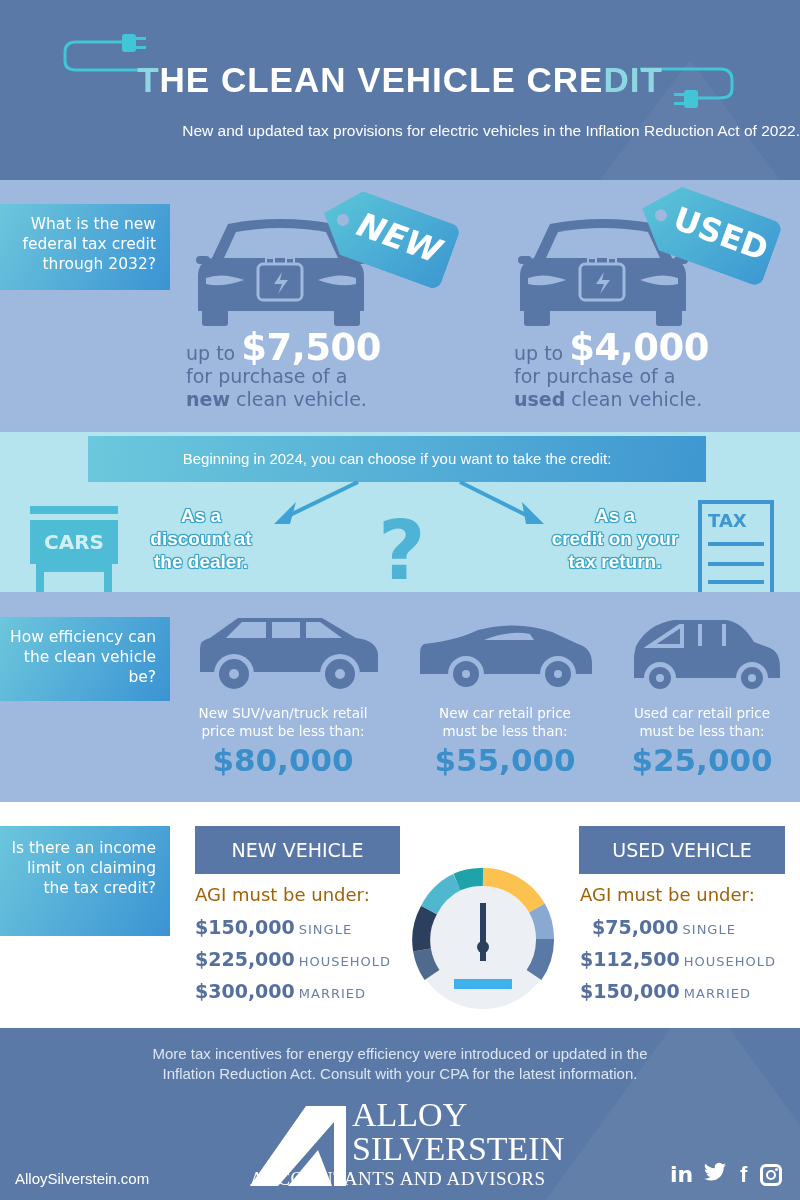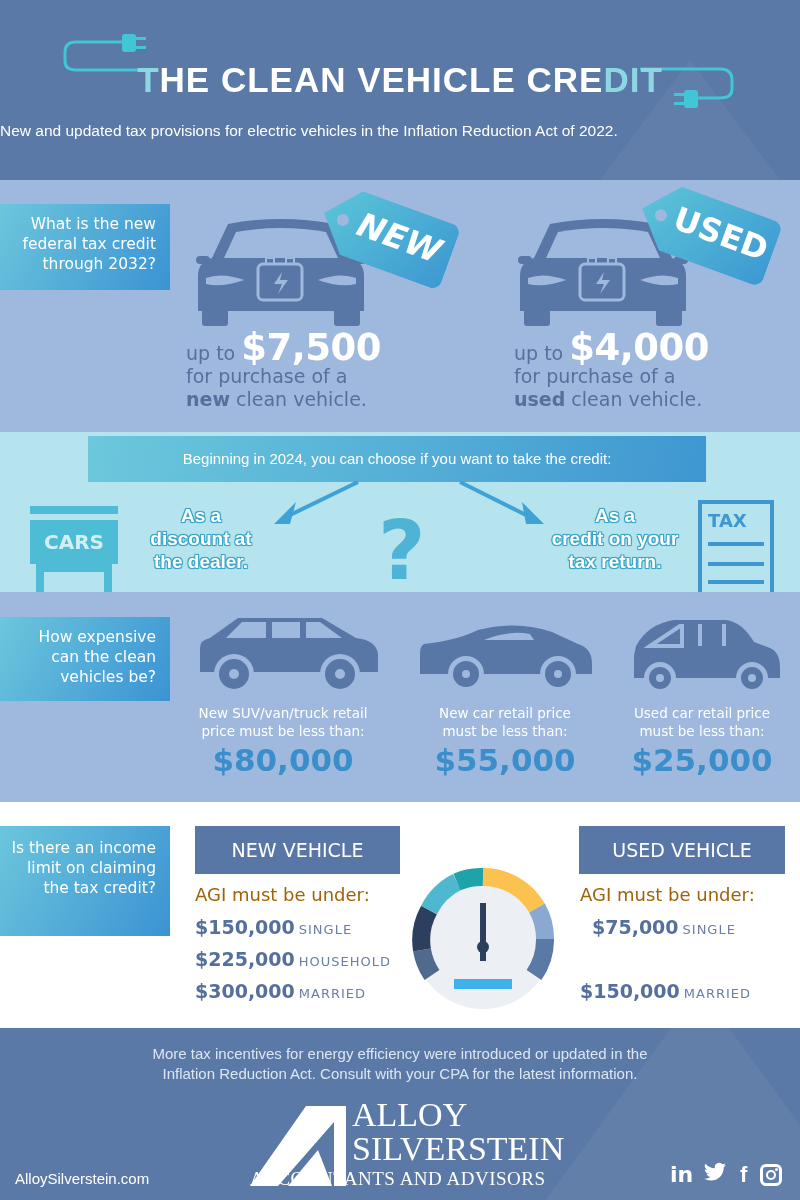--- a/index.html
+++ b/index.html
@@ -4,21 +4,21 @@
 <style>
 *{margin:0;padding:0;box-sizing:border-box;}
 body{width:800px;height:1200px;overflow:hidden;font-family:"DejaVu Sans","Liberation Sans",sans-serif;background:#5a79a6;}
 .page{position:relative;width:800px;height:1200px;}
 .abs{position:absolute;}
 
 .hdr{left:0;top:0;width:800px;height:180px;background:#5a79a6;overflow:hidden;}
 .hdr-tri{position:absolute;right:-40px;top:60px;width:0;height:0;border-left:150px solid transparent;border-right:150px solid transparent;border-bottom:200px solid rgba(255,255,255,0.04);}
 .title{position:absolute;left:0;width:800px;top:60px;text-align:center;font-family:"Liberation Sans",sans-serif;font-weight:bold;font-size:35px;letter-spacing:1px;color:#ffffff;}
 .title .cy{color:#8fd6e3;}
-.subtitle{position:absolute;left:0;width:800px;top:122px;text-align:left;font-family:"Liberation Sans",sans-serif;font-size:15.5px;color:#ffffff;}
+.subtitle{position:absolute;left:0;width:800px;top:122px;text-align:right;font-family:"Liberation Sans",sans-serif;font-size:15.5px;color:#ffffff;}
 
 .s1{left:0;top:180px;width:800px;height:252px;background:#9fb8de;}
 .qbox{position:absolute;left:0;width:170px;background:linear-gradient(120deg,#6cc6dc 0%,#3b93d3 100%);color:#fff;font-size:15.5px;line-height:20px;text-align:right;padding:10px 14px 10px 8px;}
 .credit-line{position:absolute;font-family:"DejaVu Sans",sans-serif;color:#56709d;font-size:19px;line-height:23px;}
 .credit-line .big{color:#fff;font-weight:bold;font-size:37px;letter-spacing:-0.5px;}
 .credit-line b{color:#56709d;}
 
 .s2{left:0;top:432px;width:800px;height:160px;background:#b5e4ef;}
 .banner{position:absolute;left:88px;top:4px;width:618px;height:46px;background:linear-gradient(100deg,#6cc8dc 0%,#3f97d1 100%);color:#fff;font-family:"Liberation Sans",sans-serif;font-size:15px;text-align:center;line-height:46px;}
 .opt{position:absolute;color:#fff;font-family:"Liberation Sans",sans-serif;font-weight:bold;font-size:19px;line-height:23px;text-align:center;text-shadow:0 0 2px #3aa7c9,0 0 2px #3aa7c9,1px 1px 0 #3aa7c9,-1px -1px 0 #3aa7c9,1px -1px 0 #3aa7c9,-1px 1px 0 #3aa7c9;}
@@ -141,21 +141,21 @@
     </div>
     <div class="abs" style="left:698px;top:68px;width:76px;height:92px;border:4px solid #3f97d1;border-bottom:none;">
       <div class="abs" style="left:6px;top:6px;color:#3f97d1;font-weight:bold;font-size:18px;">TAX</div>
       <div class="abs" style="left:6px;top:38px;width:56px;height:4px;background:#3f97d1;"></div>
       <div class="abs" style="left:6px;top:58px;width:56px;height:4px;background:#3f97d1;"></div>
       <div class="abs" style="left:6px;top:76px;width:56px;height:4px;background:#3f97d1;"></div>
     </div>
   </div>
 
   <div class="abs s3">
-    <div class="qbox" style="top:25px;height:84px;">How expensive can the clean vehicles be?</div>
+    <div class="qbox" style="top:25px;height:84px;">How efficiency can the clean vehicle be?</div>
 
     <svg class="abs" style="left:196px;top:22px" width="184" height="80">
       <path d="M14 24 L42 4 H126 L160 24 Q180 26 182 40 V58 H4 V34 Q4 26 14 24 Z" fill="#5877a6"></path>
       <path d="M30 24 L46 8 H70 V24 Z M76 8 H104 V24 H76 Z M110 8 H124 L146 24 H110 Z" fill="#9fb8de"></path>
       <circle cx="38" cy="60" r="20" fill="#9fb8de"></circle>
         <circle cx="38" cy="60" r="15" fill="#5877a6"></circle>
         <circle cx="38" cy="60" r="5" fill="#9fb8de"></circle>
       <circle cx="144" cy="60" r="20" fill="#9fb8de"></circle>
         <circle cx="144" cy="60" r="15" fill="#5877a6"></circle>
         <circle cx="144" cy="60" r="5" fill="#9fb8de"></circle>
@@ -220,20 +220,21 @@
         <path d="M133 71 A62 62 0 0 1 122 107" stroke="#5a79a6"></path>
       </g>
       <rect x="68" y="35" width="6" height="58" fill="#2d3f5e"></rect>
       <circle cx="71" cy="79" r="6" fill="#2d3f5e"></circle>
       <rect x="42" y="111" width="58" height="10" fill="#3fb2ee"></rect>
     </svg>
 
     <div class="vhead" style="left:579px;top:24px;width:206px;">USED VEHICLE</div>
     <div class="agi" style="left:580px;top:82px;">AGI must be under:</div>
     <div class="agirow" style="left:592px;top:114px;"><span>$75,000</span><span class="lbl">SINGLE</span></div>
+    <div class="agirow" style="left:580px;top:146px;"><span>$112,500</span><span class="lbl">HOUSEHOLD</span></div>
     <div class="agirow" style="left:580px;top:178px;"><span>$150,000</span><span class="lbl">MARRIED</span></div>
   </div>
 
   <div class="abs ftr">
     <div class="abs" style="right:-60px;top:-40px;width:0;height:0;border-left:160px solid transparent;border-right:160px solid transparent;border-bottom:220px solid rgba(255,255,255,0.05);"></div>
     <div class="ftr-note">
       <span>More tax incentives for energy efficiency were introduced or updated in the</span><br><span>Inflation Reduction Act. Consult with your CPA for the latest information.</span>
     </div>
     <svg class="abs" style="left:248px;top:74px" width="100" height="84">
       <path d="M2 84 L58 4 H98 V84 H86 L86 20 L30 84 Z" fill="#ffffff"></path>

